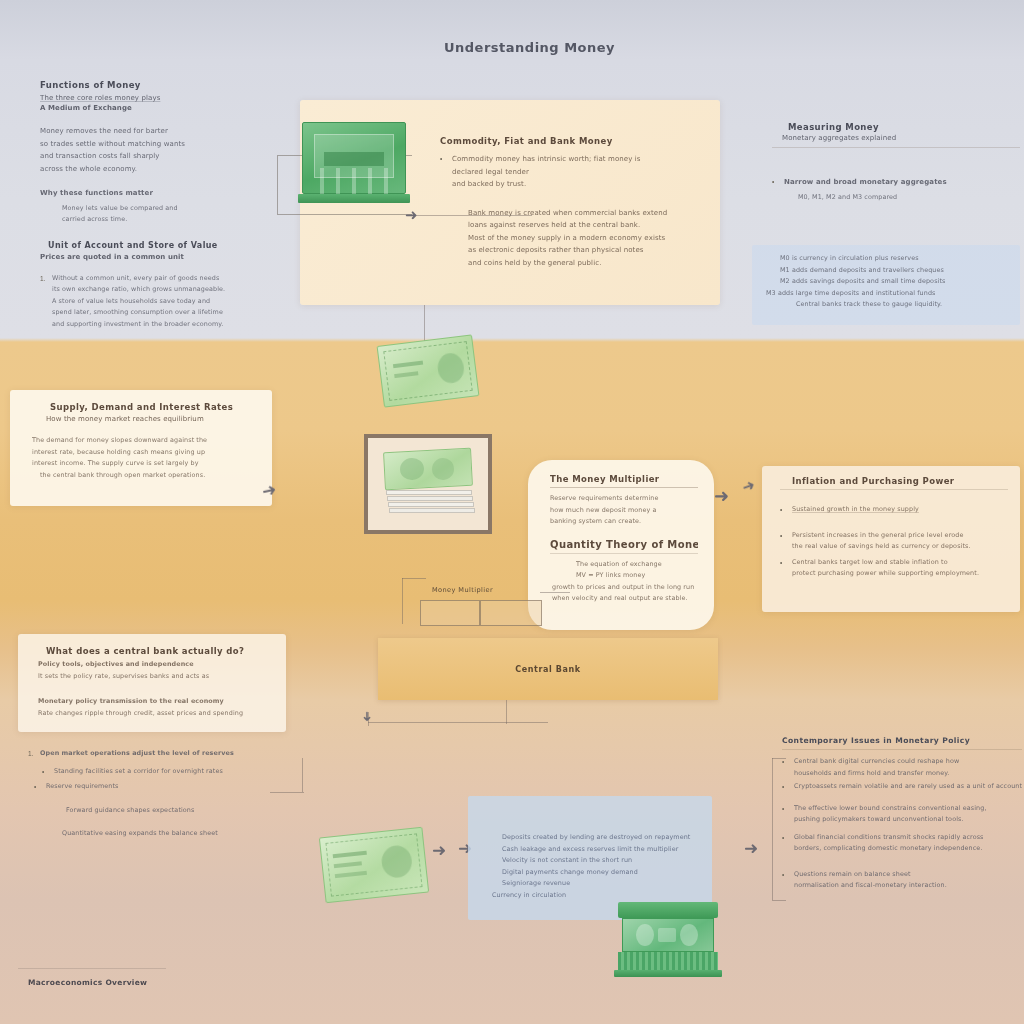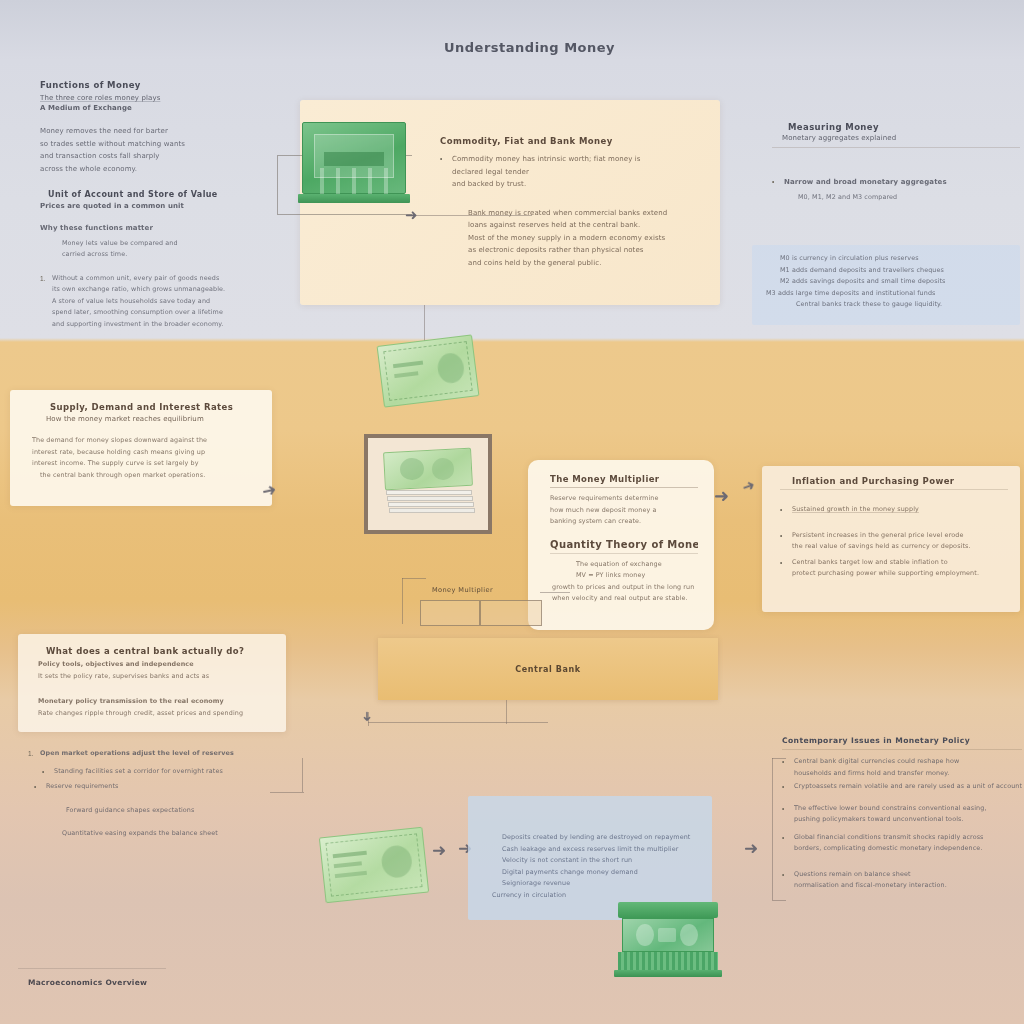--- a/index.html
+++ b/index.html
@@ -46,21 +46,21 @@
   .sub { font-size: 7px; opacity: .85; }
   .body-line { font-size: 7px; line-height: 12.5px; opacity: .8; }
   .small-line { font-size: 6.4px; line-height: 11.5px; opacity: .75; }
 
   .card {
     position: absolute;
     background: rgba(253,247,235,.92);
     border-radius: 3px;
     box-shadow: 0 1px 6px rgba(120,95,65,.13);
   }
-  .card.round { border-radius: 10px; }
+  .card.round { border-radius: 24px; }
   .divider { height: 1px; background: rgba(120,100,80,.35); margin: 3px 0 5px 0; }
   .divider.light { background: rgba(120,100,80,.22); }
 
   .panel-plain { position: absolute; }
 
   
   .hline { position: absolute; height: 1px; background: rgba(110,100,95,.45); }
   .vline { position: absolute; width: 1px; background: rgba(110,100,95,.45); }
   .box-outline {
     position: absolute;
@@ -155,31 +155,31 @@
     <div class="ptxt sub" style="margin-top:4px; text-decoration:underline; text-decoration-color:rgba(90,92,105,.35);">The three core roles money plays</div>
     <div class="ptxt sub" style="margin-top:2px; font-weight:bold;">A Medium of Exchange</div>
 
     <div style="margin-top:13px;">
       <div class="ptxt body-line">Money removes the need for barter</div>
       <div class="ptxt body-line">so trades settle without matching wants</div>
       <div class="ptxt body-line">and transaction costs fall sharply</div>
       <div class="ptxt body-line">across the whole economy.</div>
     </div>
 
-    <div style="margin-top:15px;">
-      <div class="ptxt title" style="font-size:8px; padding-left:8px;">Unit of Account and Store of Value</div>
-      <div class="ptxt sub" style="margin-top:3px; font-weight:bold;">Prices are quoted in a common unit</div>
-    </div>
-
     <div style="margin-top:12px;">
       <div class="ptxt body-line" style="font-weight:bold;">Why these functions matter</div>
       <div style="padding-left:22px; margin-top:3px;">
         <div class="ptxt small-line">Money lets value be compared and</div>
         <div class="ptxt small-line">carried across time.</div>
       </div>
+    </div>
+
+    <div style="margin-top:15px;">
+      <div class="ptxt title" style="font-size:8px; padding-left:8px;">Unit of Account and Store of Value</div>
+      <div class="ptxt sub" style="margin-top:3px; font-weight:bold;">Prices are quoted in a common unit</div>
     </div>
 
     <div style="margin-top:12px;">
       <div class="bullet-row">
           <span class="bullet">1.</span>
         <span class="ptxt small-line">Without a common unit, every pair of goods needs</span>
         </div>
       <div style="padding-left:12px;">
         <div class="ptxt small-line">its own exchange ratio, which grows unmanageable.</div>
         <div class="ptxt small-line">A store of value lets households save today and</div>

